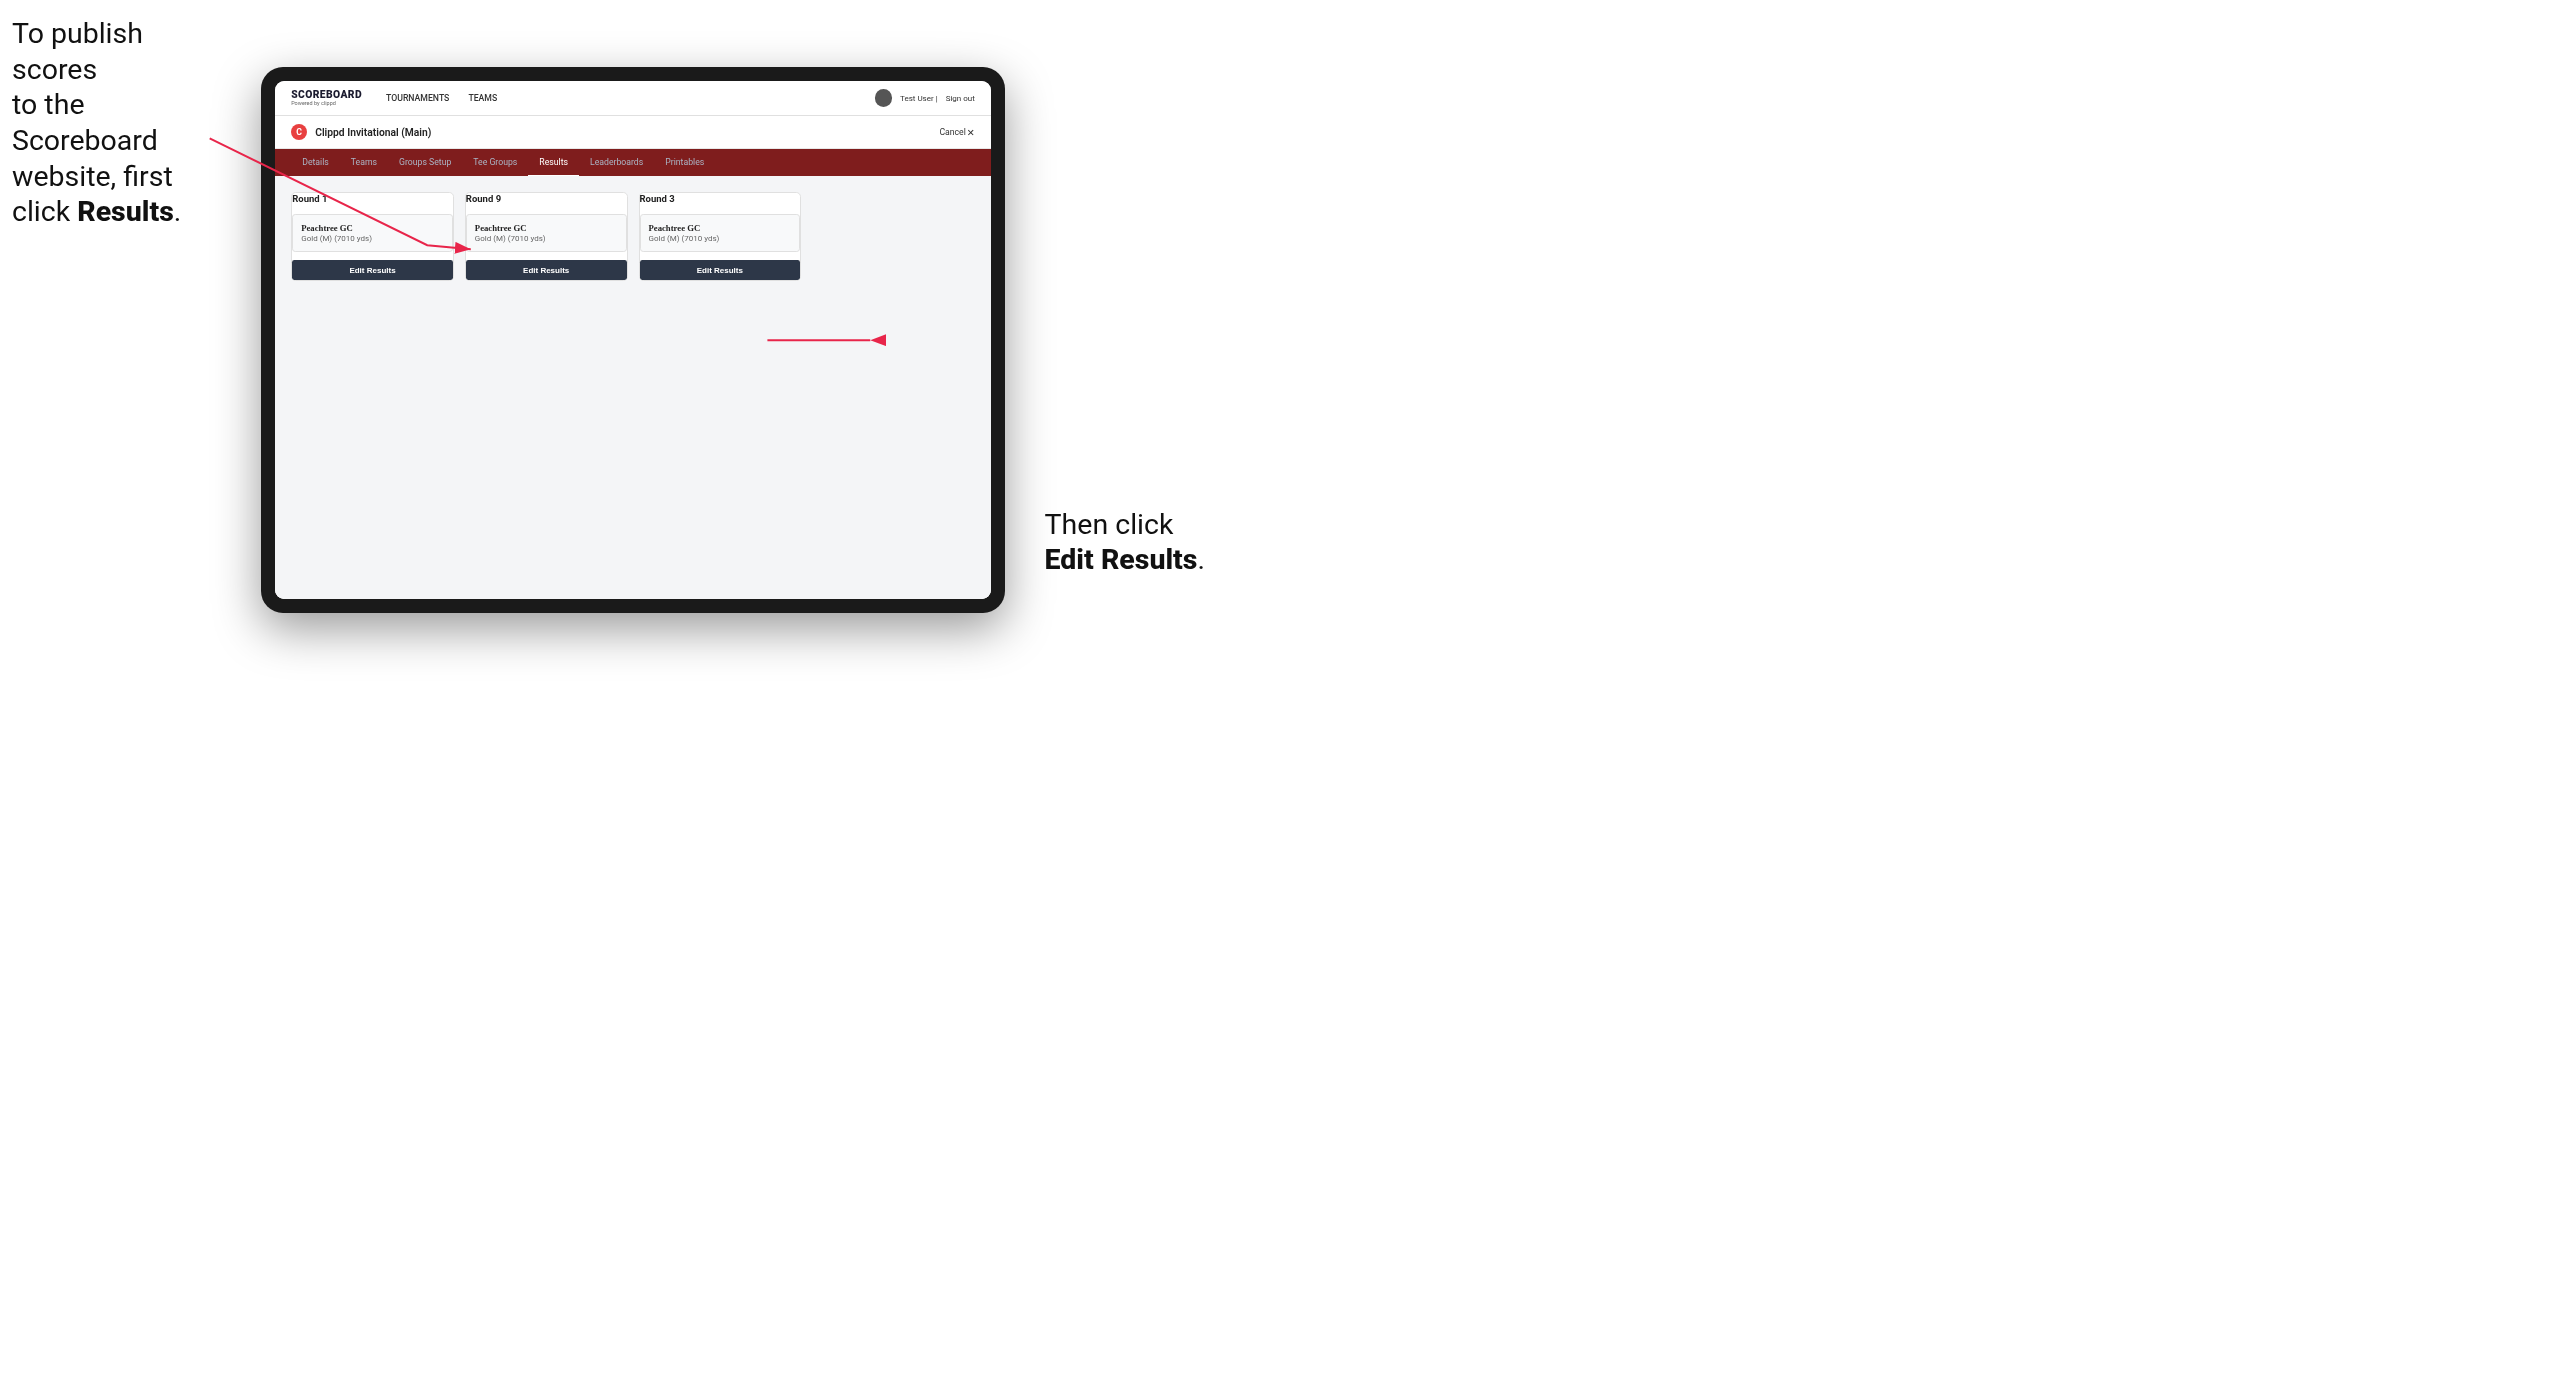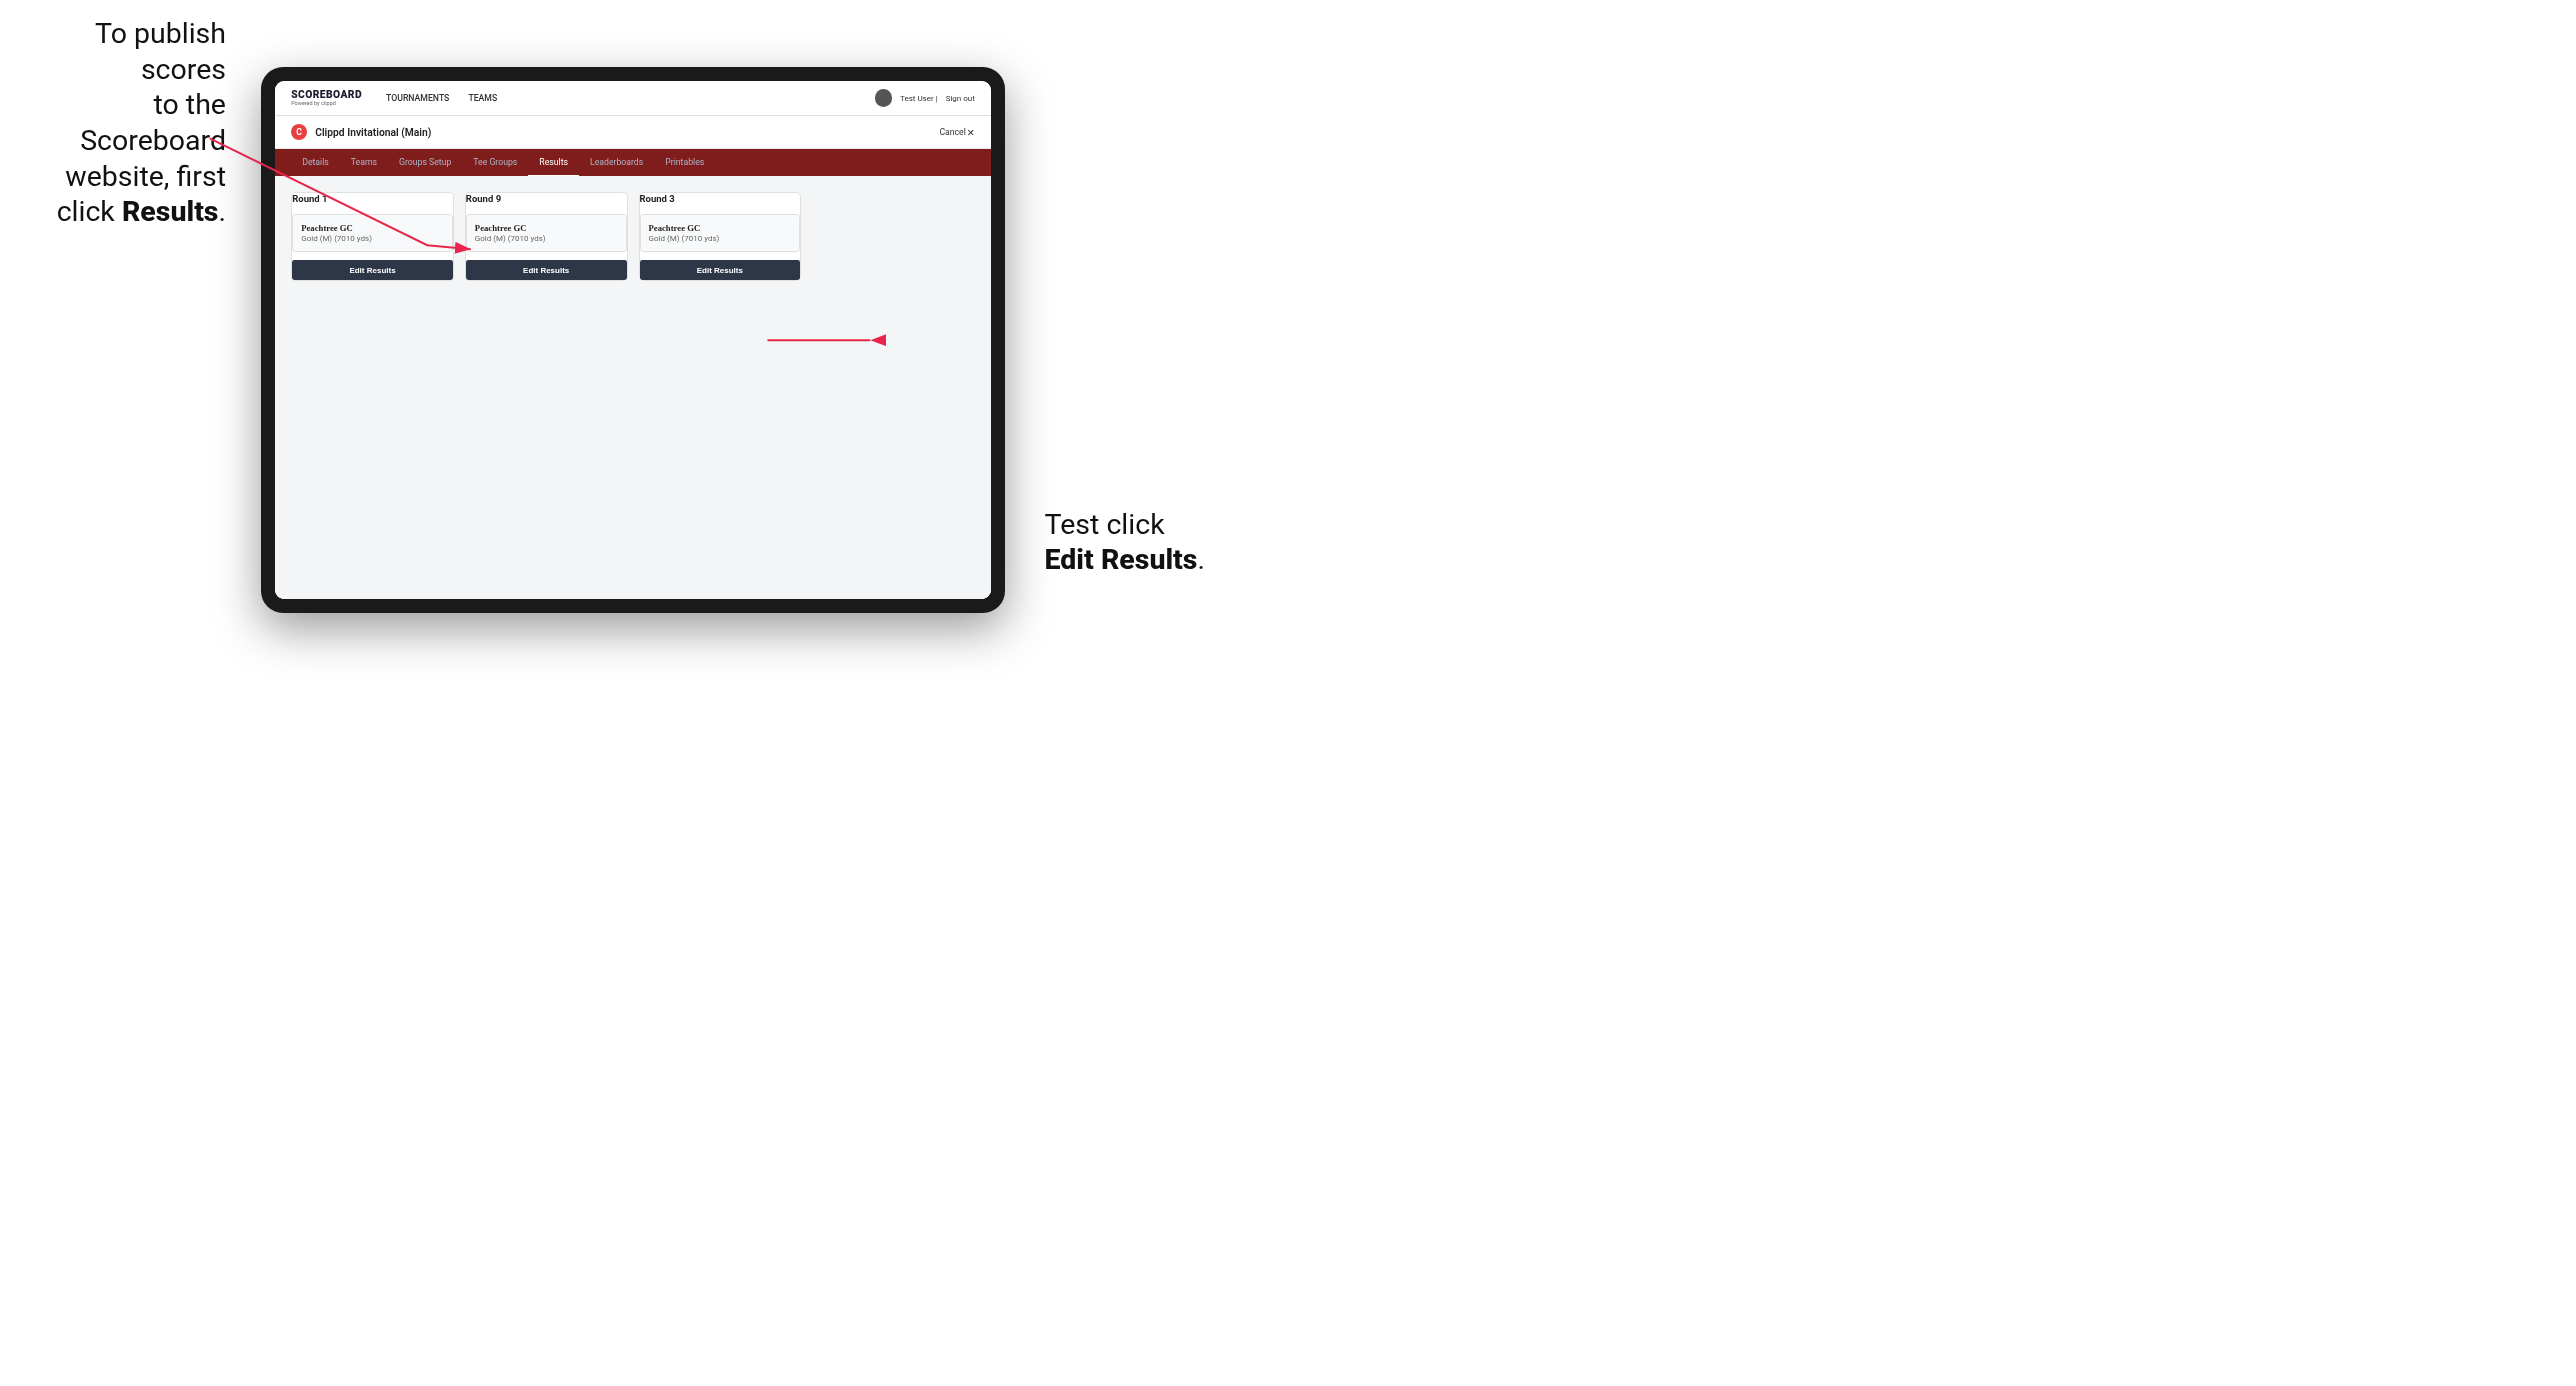--- a/index.html
+++ b/index.html
@@ -15,21 +15,20 @@
     
     .instruction-text {
       position: absolute;
       top: 16px;
       left: 12px;
       font-size: 28.5px;
       line-height: 1.25;
       color: #111;
       max-width: 214px;
       z-index: 10;
-      text-align: right;
     }
     .instruction-text strong {
       font-weight: 800;
     }
 
     
     .instruction-text-right {
       position: absolute;
       bottom: 115px;
       right: 83px;
@@ -274,21 +273,21 @@
 <div class="instruction-text">
   <span>To publish scores</span><br>
   <span>to the Scoreboard</span><br>
   <span>website, first</span><br>
   <span>
     <span>click </span><strong>Results</strong><span>.</span>
   </span>
 </div>
 
 <div class="instruction-text-right">
-  <span>Test click</span><br>
+  <span>Then click</span><br>
   <strong>Edit Results</strong><span>.</span>
 </div>
 
 <div class="tablet-frame">
   <div class="tablet-screen">
 
     <div class="top-nav">
       <div class="scoreboard-logo">
         <span class="logo-title">SCOREBOARD</span>
         <span class="logo-subtitle">Powered by clippd</span>

